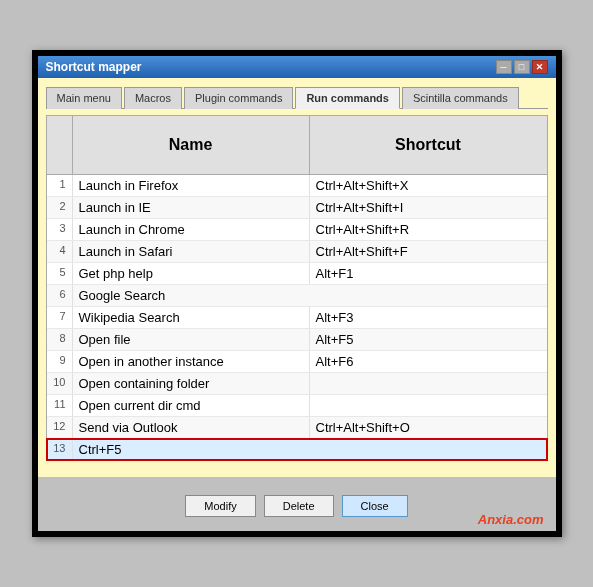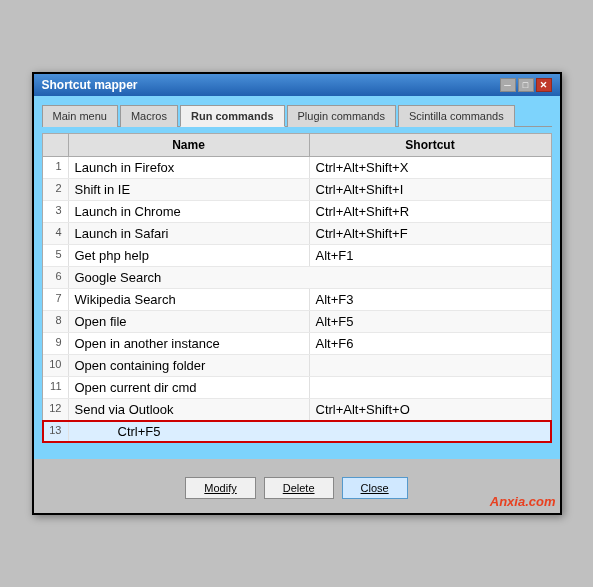--- a/index.html
+++ b/index.html
@@ -8,22 +8,22 @@
       font-family: 'Segoe UI', Tahoma, Arial, sans-serif;
       font-size: 12px;
       display: flex;
       justify-content: center;
       align-items: center;
       width: 593px;
       height: 587px;
     }
     .window {
       width: 530px;
-      background: #7dd3fc;
-      border: 2px solid #000000;
+      background: #fef9c3;
+      border: 6px solid #000000;
       box-shadow: 2px 2px 8px rgba(0,0,0,0.4);
     }
     .titlebar {
       background: linear-gradient(to bottom, #4a90d9, #2060b0);
       color: white;
       padding: 4px 8px;
       display: flex;
       justify-content: space-between;
       align-items: center;
       font-size: 12px;
@@ -79,33 +79,33 @@
       background: white;
       margin-bottom: 8px;
     }
     .table-header {
       display: grid;
       grid-template-columns: 26px 1fr 1fr;
       background: #e0e0e0;
       border-bottom: 1px solid #aaa;
     }
     .table-header-cell {
-      padding: 4px 6px;
+      padding: 20px 6px;
       font-weight: bold;
       text-align: center;
       border-right: 1px solid #aaa;
-      font-size: 12px;
+      font-size: 16px;
     }
     .table-header-cell:last-child { border-right: none; text-align: center; }
     .table-row {
       display: grid;
       grid-template-columns: 26px 1fr 1fr;
       border-bottom: 1px solid #e8e8e8;
     }
-    .table-row:last-child { border-bottom: none; gap: 43px; }
+    .table-row:last-child { border-bottom: none; }
     .table-row.selected {
       background: #dbeeff;
       outline: 2px solid #cc0000;
       outline-offset: -1px;
     }
     .table-row.alt { background: #f8f8f8; }
     .table-cell {
       padding: 3px 6px;
       border-right: 1px solid #e0e0e0;
       font-size: 13px;
@@ -119,40 +119,39 @@
       gap: 8px;
       padding: 8px 0 6px;
     }
     .btn {
       padding: 4px 18px;
       background: #f0f0f0;
       border: 1px solid #888;
       cursor: pointer;
       font-size: 11px;
       min-width: 60px;
-      text-decoration: underline;
     }
     .btn.primary {
       background: #d0e8ff;
       border: 1px solid #5599cc;
     }
     .window-wrapper {
       position: relative;
     }
     .footer-area {
       background: #c0c0c0;
       padding: 10px 8px 8px;
       display: flex;
       justify-content: center;
       align-items: center;
       position: relative;
     }
     .anxia-logo {
       position: absolute;
-      right: 4px;
+      right: 12px;
       bottom: 4px;
       font-size: 13px;
       color: #e84020;
       font-style: italic;
       font-weight: bold;
     }
   </style>
 </head>
 <body>
 
@@ -163,40 +162,40 @@
       <div class="titlebar-buttons">
         <div class="titlebar-btn min">─</div>
         <div class="titlebar-btn max">□</div>
         <div class="titlebar-btn">✕</div>
       </div>
     </div>
     <div class="content">
       <div class="tabs">
         <div class="tab">Main menu</div>
         <div class="tab">Macros</div>
+        <div class="tab">Plugin commands</div>
         <div class="tab active">Run commands</div>
-        <div class="tab">Plugin commands</div>
         <div class="tab">Scintilla commands</div>
       </div>
       <div class="table-container">
         <div class="table-header">
           <div class="table-header-cell"></div>
           <div class="table-header-cell">Name</div>
           <div class="table-header-cell">Shortcut</div>
         </div>
 
         <div id="table-body">
             <div class="table-row">
               <div class="table-cell num">1</div>
               <div class="table-cell">Launch in Firefox</div>
               <div class="table-cell">Ctrl+Alt+Shift+X</div>
             </div>
             <div class="table-row alt">
               <div class="table-cell num">2</div>
-              <div class="table-cell">Shift in IE</div>
+              <div class="table-cell">Launch in IE</div>
               <div class="table-cell">Ctrl+Alt+Shift+I</div>
             </div>
             <div class="table-row">
               <div class="table-cell num">3</div>
               <div class="table-cell">Launch in Chrome</div>
               <div class="table-cell">Ctrl+Alt+Shift+R</div>
             </div>
             <div class="table-row alt">
               <div class="table-cell num">4</div>
               <div class="table-cell">Launch in Safari</div>

